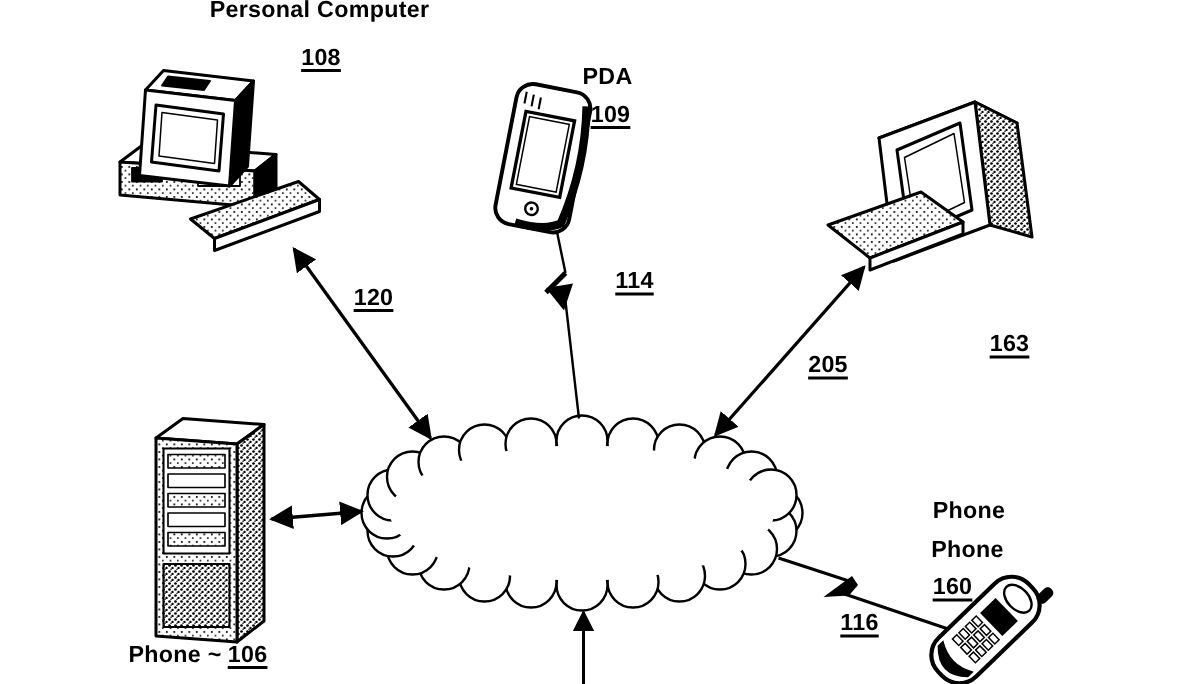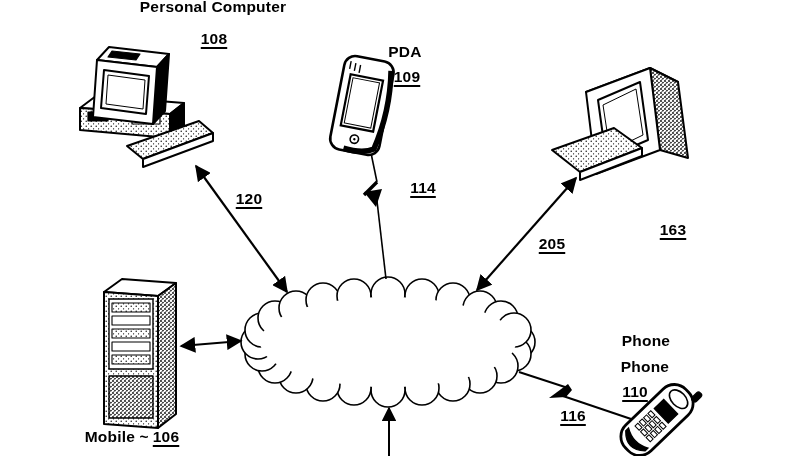--- a/index.html
+++ b/index.html
@@ -165,24 +165,24 @@
   <div class="lbl" style="left:213px;top:7px">Personal Computer</div>
   <div class="lbl ref" style="left:214px;top:39px">108</div>
 
   <div class="lbl" style="left:405px;top:52px">PDA</div>
   <div class="lbl ref" style="left:407px;top:77px">109</div>
 
   <div class="lbl ref" style="left:673px;top:230px">163</div>
 
 
   <div class="lbl" style="left:132px;top:437px">
-    <span>Mobile ~</span><span class="sep"></span><span class="ref">106</span>
+    <span>Phone ~</span><span class="sep"></span><span class="ref">106</span>
   </div>
 
   <div class="lbl" style="left:646px;top:341px">Phone</div>
   <div class="lbl" style="left:645px;top:367px">Phone</div>
-  <div class="lbl ref" style="left:635px;top:392px">110</div>
+  <div class="lbl ref" style="left:635px;top:392px">160</div>
 
   <div class="lbl ref" style="left:249px;top:199px">120</div>
   <div class="lbl ref" style="left:423px;top:188px">114</div>
   <div class="lbl ref" style="left:552px;top:244px">205</div>
   <div class="lbl ref" style="left:573px;top:416px">116</div>
 </div>
 
 </body></html>

